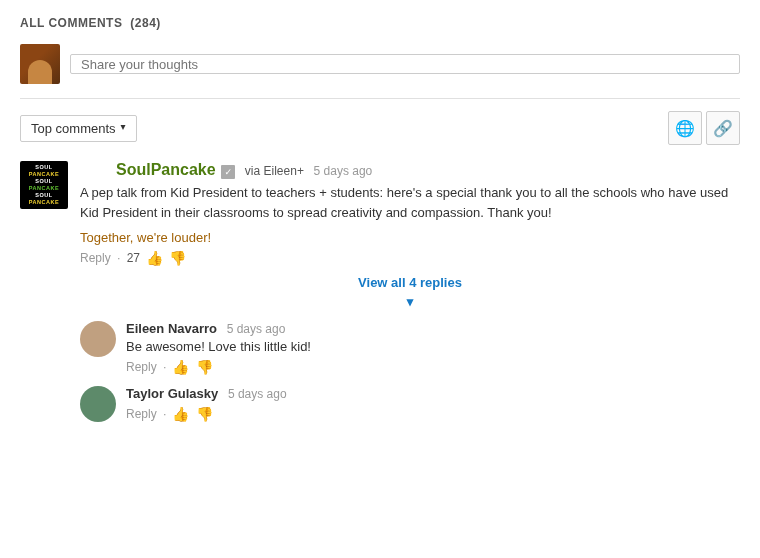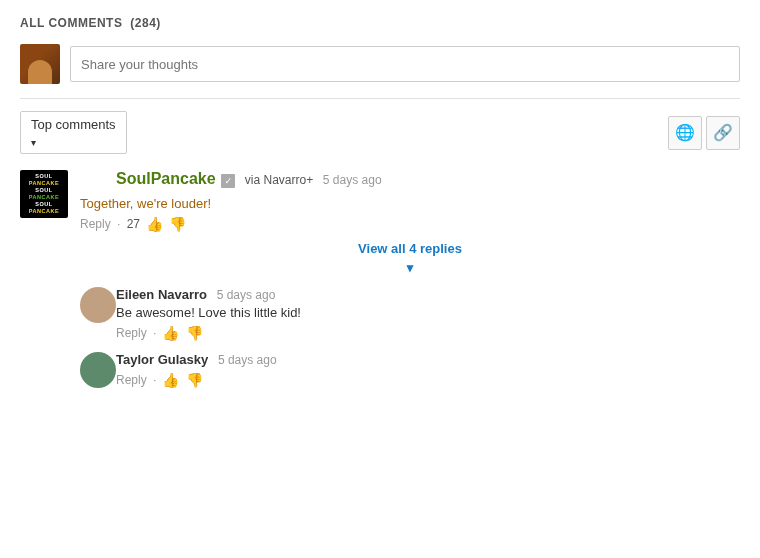--- a/index.html
+++ b/index.html
@@ -55,21 +55,21 @@
       width: 36px;
       height: 36px;
       flex-shrink: 0;
       border-radius: 50%;
       overflow: hidden;
       background: #aaa;
     }
 
     .share-input {
       flex: 1;
-      height: 36px;
+      height: 20px;
       border: 1px solid #ccc;
       border-radius: 2px;
       padding: 0 10px;
       font-size: 13px;
       color: #aaa;
       outline: none;
       background: #fff;
     }
 
     .divider {
@@ -89,21 +89,20 @@
       display: flex;
       align-items: flex-start;
       gap: 5px;
       border: 1px solid #ccc;
       background: #fff;
       padding: 5px 10px;
       font-size: 13px;
       color: #333;
       border-radius: 2px;
       cursor: pointer;
-      flex-direction: column;
     }
 
     .sort-button .chevron {
       font-size: 10px;
     }
 
     .sort-icons {
       display: flex;
       gap: 4px;
     }
@@ -223,20 +222,21 @@
       margin: 8px 0 12px 60px;
       flex-direction: column;
     }
 
     .replies-section {
       margin-left: 60px;
     }
 
     .reply-item {
       display: flex;
+      gap: 10px;
       margin-bottom: 12px;
       margin-top: 6px;
     }
 
     .reply-content {
       flex: 1;
     }
 
     .reply-author {
       font-weight: bold;
@@ -336,24 +336,25 @@
     <div class="sp-text-line">SOUL</div>
     <div class="sp-text-line green">PANCAKE</div>
     <div class="sp-text-line">SOUL</div>
     <div class="sp-text-line yellow">PANCAKE</div>
   </div>
 
   <div class="comment-content">
     <div>
       <span class="comment-author">SoulPancake</span>
       <span class="check-icon">✓</span>
-      <span class="via-google">via Navarro+</span>
+      <span class="via-google">via Eileen+</span>
       <span class="comment-time">5 days ago</span>
     </div>
 
+    <div class="comment-text">A pep talk from Kid President to teachers + students: here's a special thank you to all the schools who have used Kid President in their classrooms to spread creativity and compassion. Thank you!</div>
     <div class="comment-text-secondary">Together, we're louder!</div>
 
     <div class="action-row">
       <span class="reply-link">Reply</span>
       <span class="reply-dot">·</span>
       <span class="vote-count">27</span>
       <span class="thumb-icon">👍</span>
       <span class="thumb-icon">👎</span>
     </div>
   </div>

